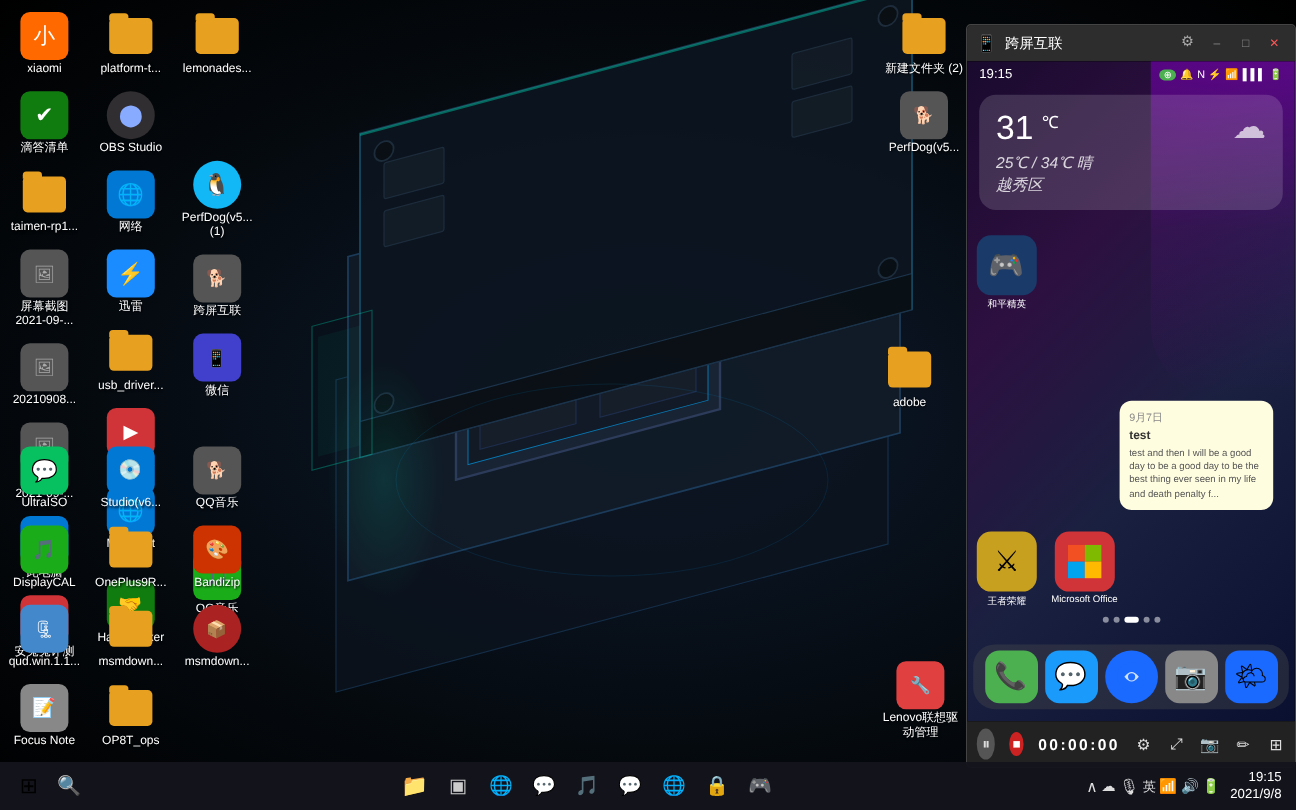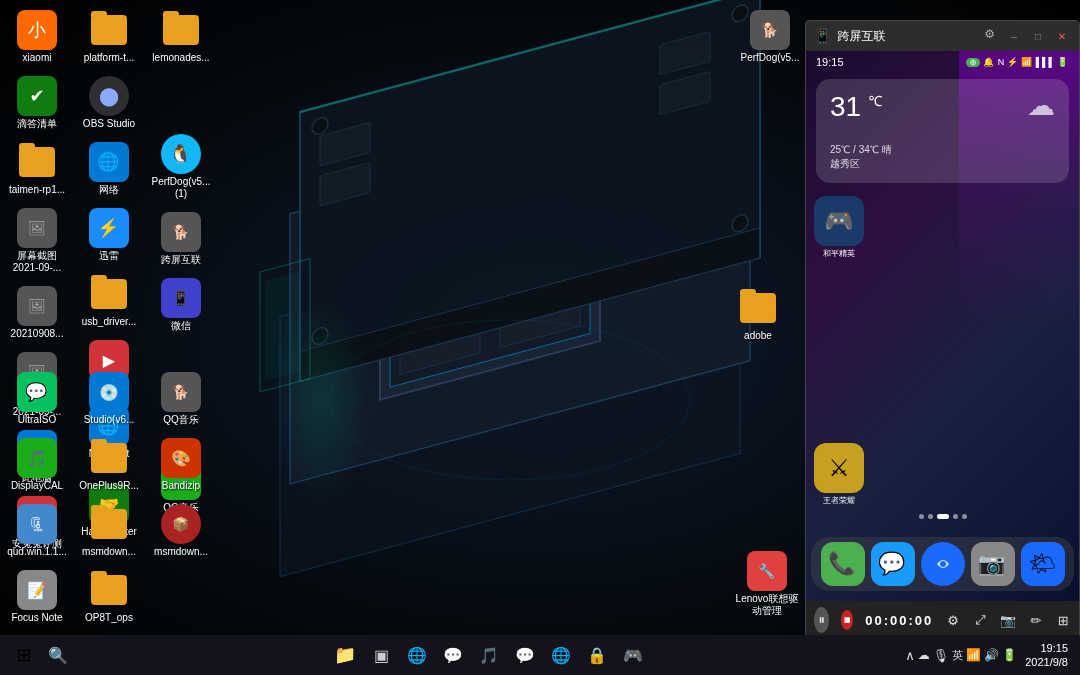--- a/index.html
+++ b/index.html
@@ -253,22 +253,23 @@
     #weather-cloud {
       position: absolute;
       top: 10px;
       right: 14px;
       font-size: 28px;
       color: rgba(255,255,255,0.7);
     }
 
     #weather-detail {
       color: rgba(255,255,255,0.8);
-      font-size: 10px;
-      margin-top: 20px;
+      font-size: 13px;
+      margin-top: 4px;
+      font-style: italic;
     }
 
     .phone-app-icon {
       width: 50px;
       height: 50px;
       border-radius: 12px;
       display: flex;
       align-items: center;
       justify-content: center;
       font-size: 24px;
@@ -726,20 +727,26 @@
       <div class="desktop-icon">
         <div class="icon-img" style="background:#aa2222;border-radius:50%;">
             <span style="font-size:14px;color:white;">📦</span>
           </div>
         <span class="icon-label">msmdown...</span>
       </div>
     </div>
   </div>
 
   <div style="position:absolute;top:0;right:275px;display:flex;flex-direction:column;padding:6px 2px;gap:4px;width:72px;">
+    <div class="desktop-icon">
+      <div class="icon-img">
+          <div class="folder-icon"></div>
+        </div>
+      <span class="icon-label">新建文件夹 (2)</span>
+    </div>
     <div class="desktop-icon">
       <div class="icon-img icon-gray">
           <span style="font-size:14px;color:#aaa;">🐕</span>
         </div>
       <span class="icon-label">PerfDog(v5...</span>
     </div>
   </div>
   <div style="position:absolute;top:280px;right:287px;display:flex;flex-direction:column;padding:4px 2px;gap:4px;width:72px;">
     <div class="desktop-icon">
       <div class="icon-img">
@@ -802,26 +809,42 @@
         </div>
       </div>
 
       <div style="position:absolute;top:145px;left:8px;right:8px;display:flex;align-items:flex-start;gap:8px;z-index:5;">
 
         <div class="phone-app-wrapper">
           <div class="phone-app-icon" style="background:#1a3a6a;">🎮</div>
           <div class="phone-label" style="font-size:8px;color:#fff;margin-top:2px;text-align:center;width:50px;">和平精英</div>
         </div>
 
+        <div id="phone-note-card" style="position:relative;margin-left:auto;background:#fffde0;border-radius:10px;padding:8px;width:128px;">
+          <div id="note-date" style="font-size:9px;color:#888;margin-bottom:3px;">9月7日</div>
+          <div id="note-title" style="font-size:10px;font-weight:bold;color:#333;margin-bottom:3px;">test</div>
+          <div id="note-content" style="font-size:8px;color:#555;line-height:1.4;">test and then I will be a good day to be a good day to be the best thing ever seen in my life and death penalty f...</div>
+        </div>
       </div>
 
       <div id="phone-apps-row" style="position:absolute;bottom:95px;left:8px;display:flex;gap:12px;z-index:5;">
         <div class="phone-app-wrapper">
           <div class="phone-app-icon" style="background:#c8a020;">⚔</div>
           <div class="phone-label">王者荣耀</div>
+        </div>
+        <div class="phone-app-wrapper">
+          <div class="phone-app-icon" style="background:#d13438;">
+            <svg width="28" height="28" viewBox="0 0 28 28" fill="none" xmlns="http://www.w3.org/2000/svg">
+              <rect width="14" height="14" fill="#f25022"></rect>
+              <rect x="14" width="14" height="14" fill="#7fba00"></rect>
+              <rect y="14" width="14" height="14" fill="#00a4ef"></rect>
+              <rect x="14" y="14" width="14" height="14" fill="#ffb900"></rect>
+            </svg>
+          </div>
+          <div class="phone-label">Microsoft Office</div>
         </div>
       </div>
 
       <div id="phone-dots" style="position:absolute;bottom:82px;left:0;right:0;display:flex;justify-content:center;gap:4px;z-index:5;">
         <div class="phone-dot"></div>
         <div class="phone-dot"></div>
         <div class="phone-dot active"></div>
         <div class="phone-dot"></div>
         <div class="phone-dot"></div>
       </div>

